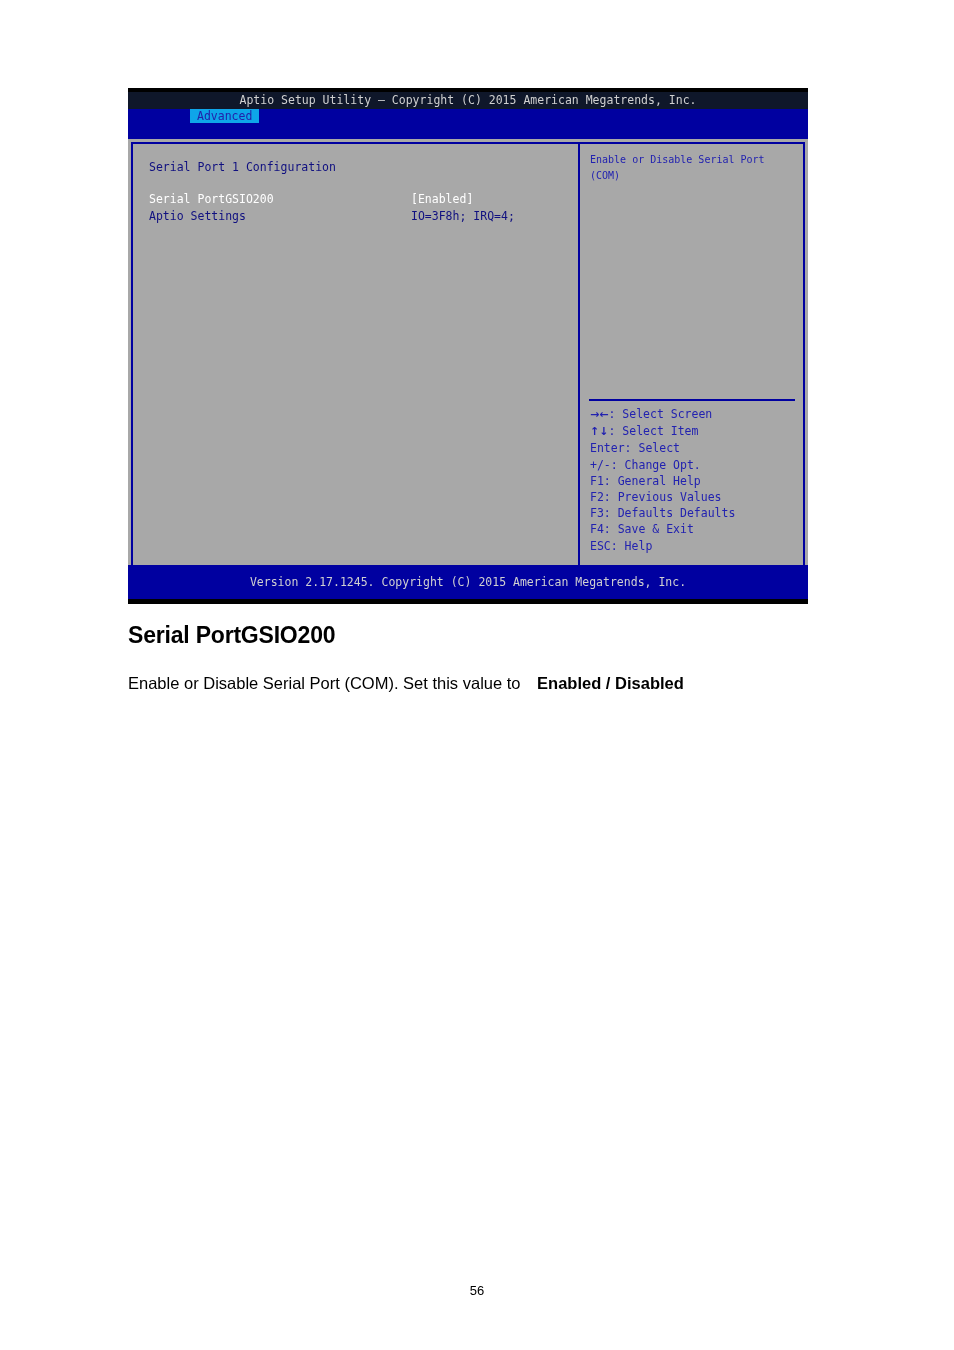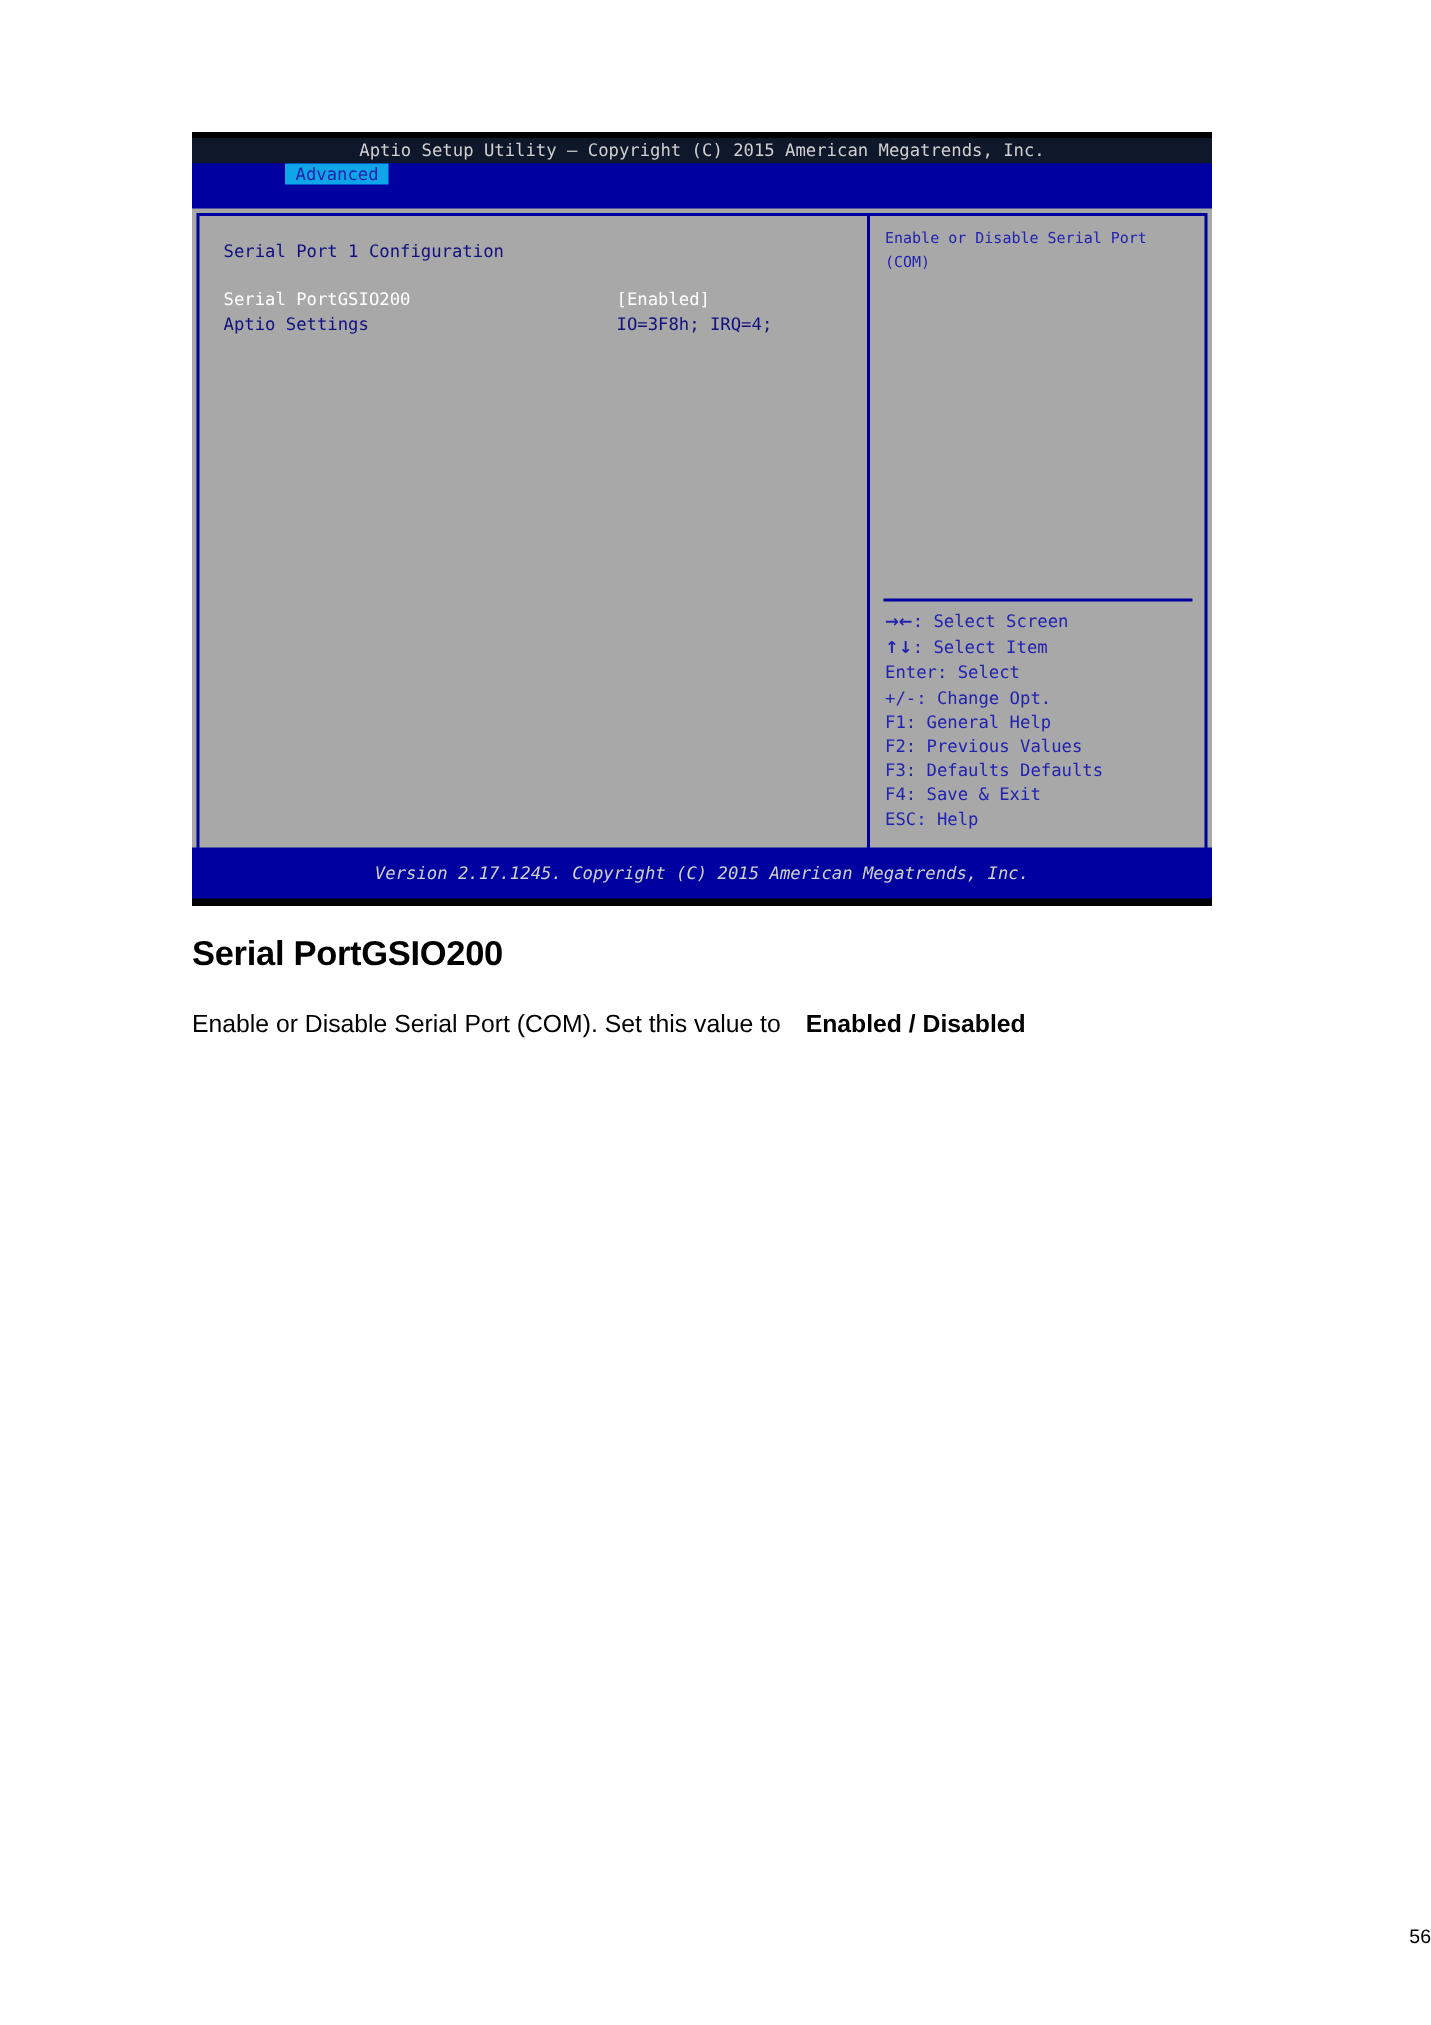--- a/index.html
+++ b/index.html
@@ -201,21 +201,20 @@
     width: 680px;
     height: 34px;
     background: #0000a0;
     color: #d0d0d0;
     font-size: 11.5px;
     line-height: 17px;
     text-align: center;
     white-space: nowrap;
     padding-top: 9px;
     box-sizing: border-box;
-    font-style: italic;
   }
 
   
   .doc-heading {
     position: absolute;
     left: 128px;
     top: 622px;
     font-size: 23px;
     font-weight: bold;
     color: #000000;
@@ -231,21 +230,21 @@
     color: #000000;
     line-height: 22px;
   }
   .doc-paragraph b { font-weight: bold; margin-left: 12px; }
 
   .page-number {
     position: absolute;
     left: 0;
     top: 1283px;
     width: 954px;
-    text-align: right;
+    text-align: center;
     font-size: 13px;
     color: #000000;
   }
 </style>
 </head>
 <body>
 
 <div class="page">
 
   <div class="bios-figure">

